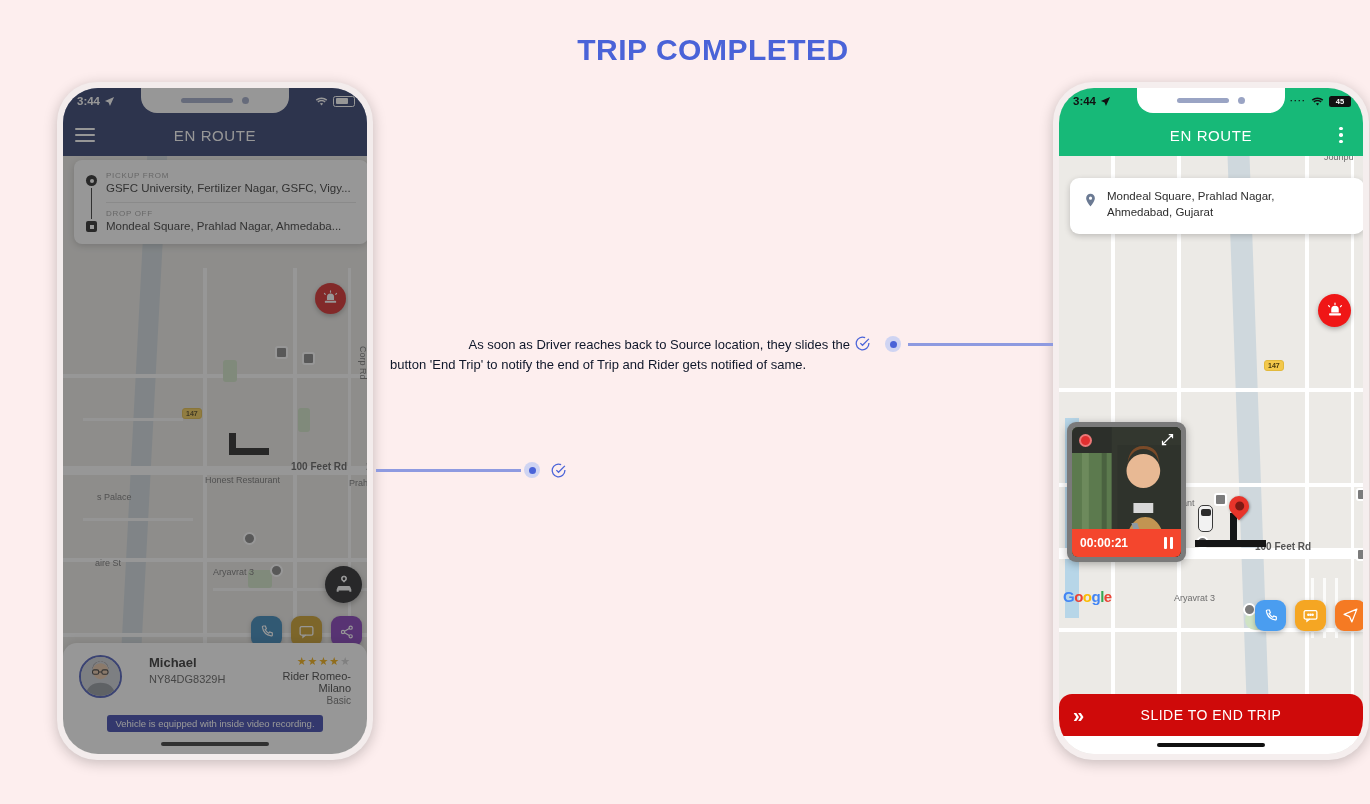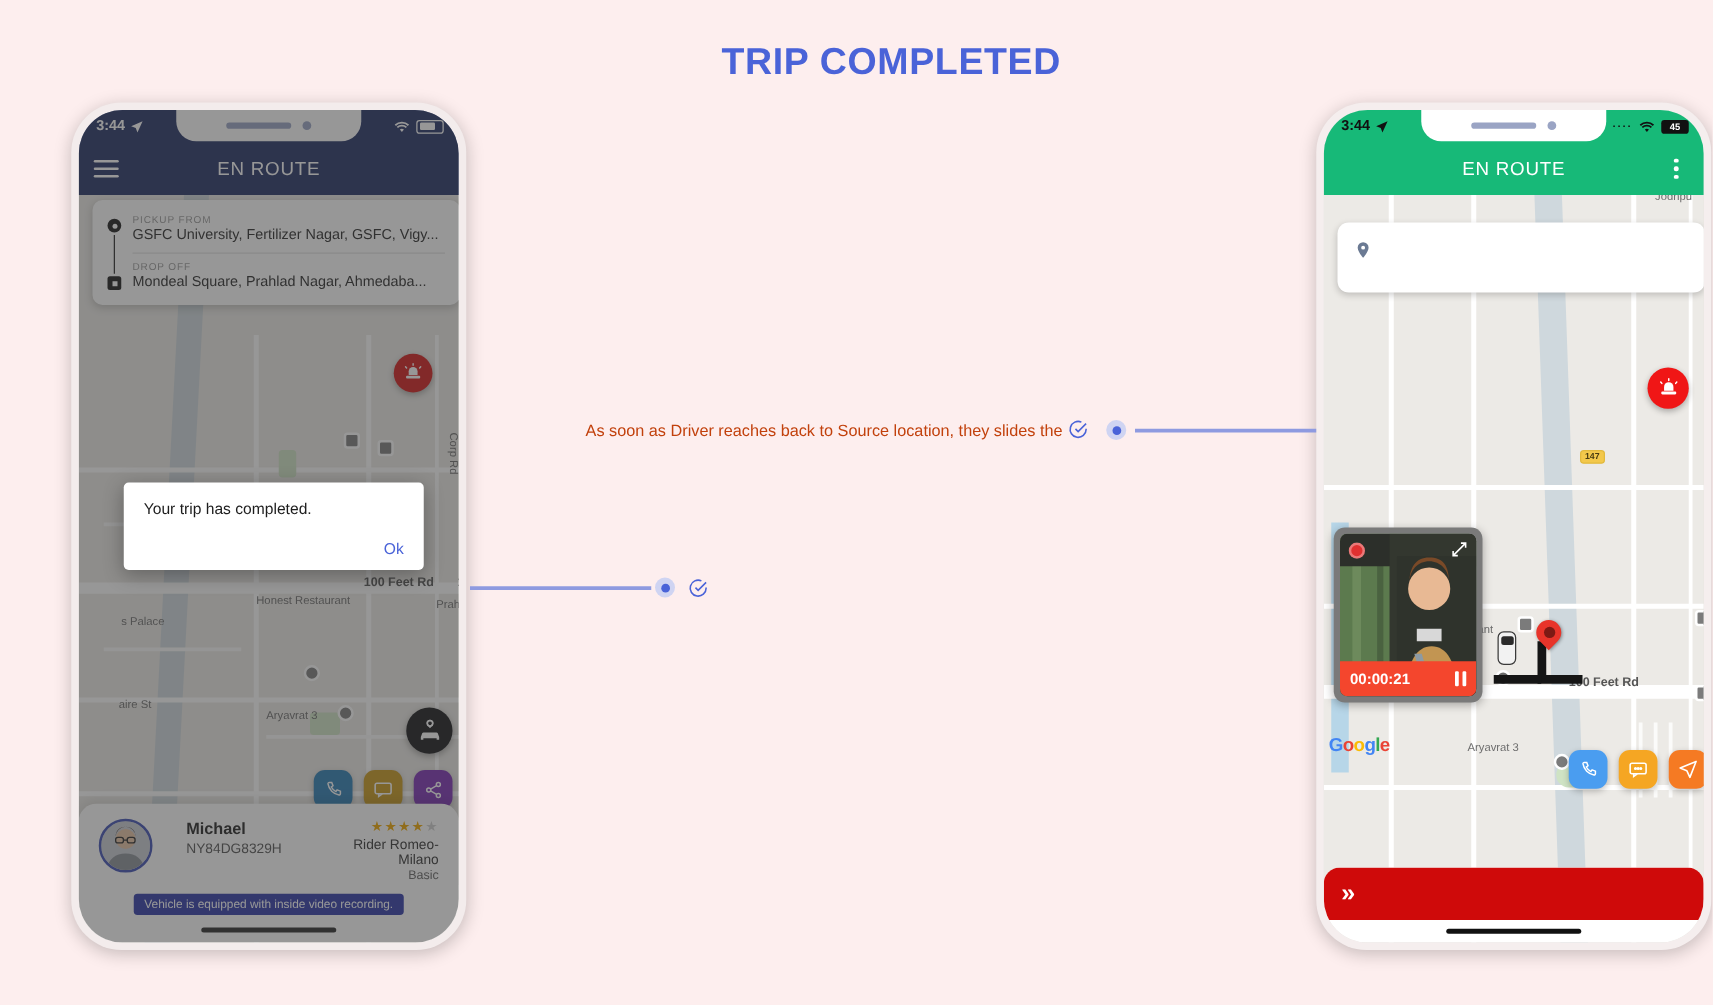--- a/index.html
+++ b/index.html
@@ -272,21 +272,21 @@
   }
   .chevrons { color:#fff; font-size:20px; font-weight:bold; letter-spacing:-3px; }
   .slide-label {
     position:absolute; left:0; width:100%; text-align:center;
     color:#fff; font-size:14px; letter-spacing:.5px;
   }
   .home-bar-dark { width:108px; height:4px; border-radius:3px; background:#111;
                    margin:7px auto 7px auto; }
 
   
-  .anno { position:absolute; font-size:13px; color:#c2410c; line-height:1.5; }
+  .anno { position:absolute; font-size:13px; color:#0f172a; line-height:1.5; }
   .bullet {
     width:16px; height:16px; border-radius:50%; background:#cfd4f2;
     display:flex; align-items:center; justify-content:center; flex:none;
   }
   .bullet i { width:7px; height:7px; border-radius:50%; background:#4a63d8; display:block; }
   .connector { position:absolute; height:2.5px; background:#8e9ae0; }
 </style>
 </head>
 <body>
 
@@ -453,24 +453,20 @@
             <div class="leg-cap">PICKUP FROM</div>
             <div class="leg-val">GSFC University, Fertilizer Nagar, GSFC, Vigy...</div>
             <div class="leg-sep"></div>
             <div class="leg-cap">DROP OFF</div>
             <div class="leg-val">Mondeal Square, Prahlad Nagar, Ahmedaba...</div>
           </div>
         </div>
       </div>
 
       <div class="scrim"></div>
-      <div class="alert">
-        <div class="alert-msg">Your trip has completed.</div>
-        <div class="alert-ok">Ok</div>
-      </div>
 
       <div class="notch">
         <div class="speaker"></div>
         <div class="cam"></div>
       </div>
     </div>
   </div>
 
   <div class="phone" id="phone-right">
     <div class="phone-inner">
@@ -576,20 +572,21 @@
         <div class="act" style="background:#f57a23;">
           <svg width="17" height="17" viewBox="0 0 24 24" fill="none" stroke="#fff" stroke-width="1.8" stroke-linejoin="round">
             <path d="M21 3L3 10.5l7.5 3L14 21z"></path>
           </svg>
         </div>
       </div>
 
       <div class="info-sheet">
         <div class="slide-btn">
           <span class="chevrons">»</span>
+          <span class="slide-label">SLIDE TO END TRIP</span>
         </div>
         <div class="home-bar-dark"></div>
       </div>
 
       <div style="position:absolute;top:0;left:0;width:100%;height:68px;background:#17b978;z-index:22;"></div>
       <div class="statusbar" style="color:#111;">
         <div class="sb-left">
           <span>3:44</span>
           <svg class="loc-arrow" width="11" height="11" viewBox="0 0 24 24" fill="#111">
               <path d="M22 2L2 11l8 3 3 8z"></path>
@@ -614,40 +611,45 @@
             <i></i>
             <i></i>
             <i></i>
           </div>
       </div>
 
       <div class="addr-card">
         <svg width="15" height="18" viewBox="0 0 24 24" fill="#6b7a93" style="flex:none;margin-top:2px;">
           <path d="M12 2a7 7 0 00-7 7c0 5 7 13 7 13s7-8 7-13a7 7 0 00-7-7zm0 9.5A2.5 2.5 0 1114.5 9 2.5 2.5 0 0112 11.5z"></path>
         </svg>
+        <div>
+          <div class="addr-text">Mondeal Square, Prahlad Nagar,</div>
+          <div class="addr-text">Ahmedabad, Gujarat</div>
+        </div>
       </div>
 
 
       <div class="notch">
         <div class="speaker"></div>
         <div class="cam"></div>
       </div>
     </div>
   </div>
 
   <div class="connector" style="left:880px; top:343px; width:145px;"></div>
   <div class="bullet" style="position:absolute; left:857px; top:336px;">
       <i></i>
     </div>
   <svg style="position:absolute; left:826px; top:335px;" width="17" height="17" viewBox="0 0 24 24" fill="none" stroke="#4a63d8" stroke-width="1.8">
     <path d="M21 11.2V12a9 9 0 11-5.3-8.2"></path>
       <path d="M9 11.5l3 3 9-9"></path>
   </svg>
   <div class="anno" style="left:362px; top:335px; width:460px; text-align:right;">
     <span>As soon as Driver reaches back to Source location, they slides the</span><br>
+    <span style="display:block; text-align:left;">button 'End Trip' to notify the end of Trip and Rider gets notified of same.</span>
   </div>
 
   <div class="connector" style="left:348px; top:469px; width:145px;"></div>
   <div class="bullet" style="position:absolute; left:496px; top:462px;">
       <i></i>
     </div>
   <svg style="position:absolute; left:522px; top:462px;" width="17" height="17" viewBox="0 0 24 24" fill="none" stroke="#4a63d8" stroke-width="1.8">
     <path d="M21 11.2V12a9 9 0 11-5.3-8.2"></path>
       <path d="M9 11.5l3 3 9-9"></path>
   </svg>

